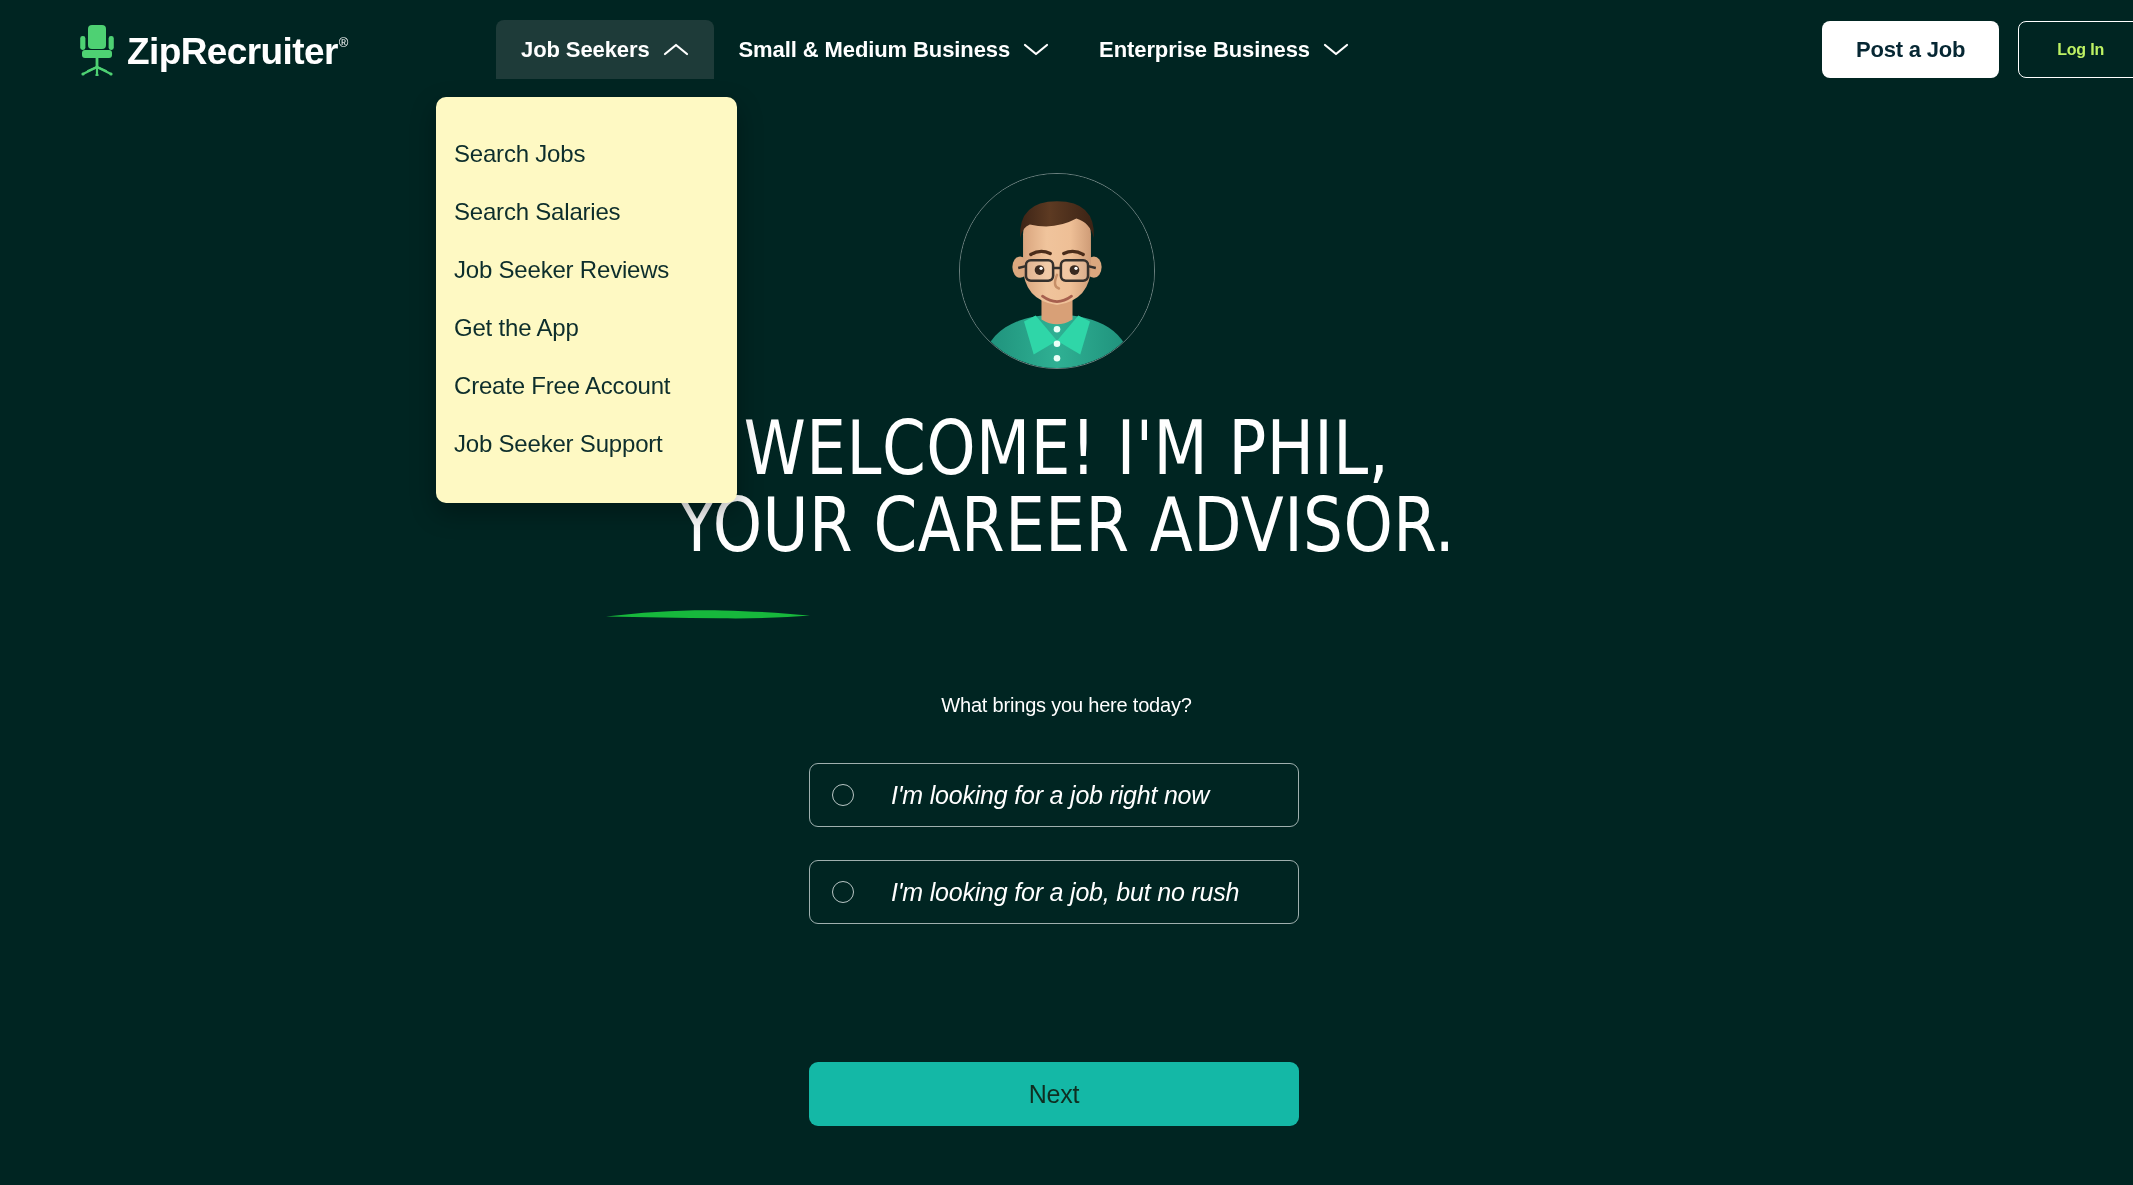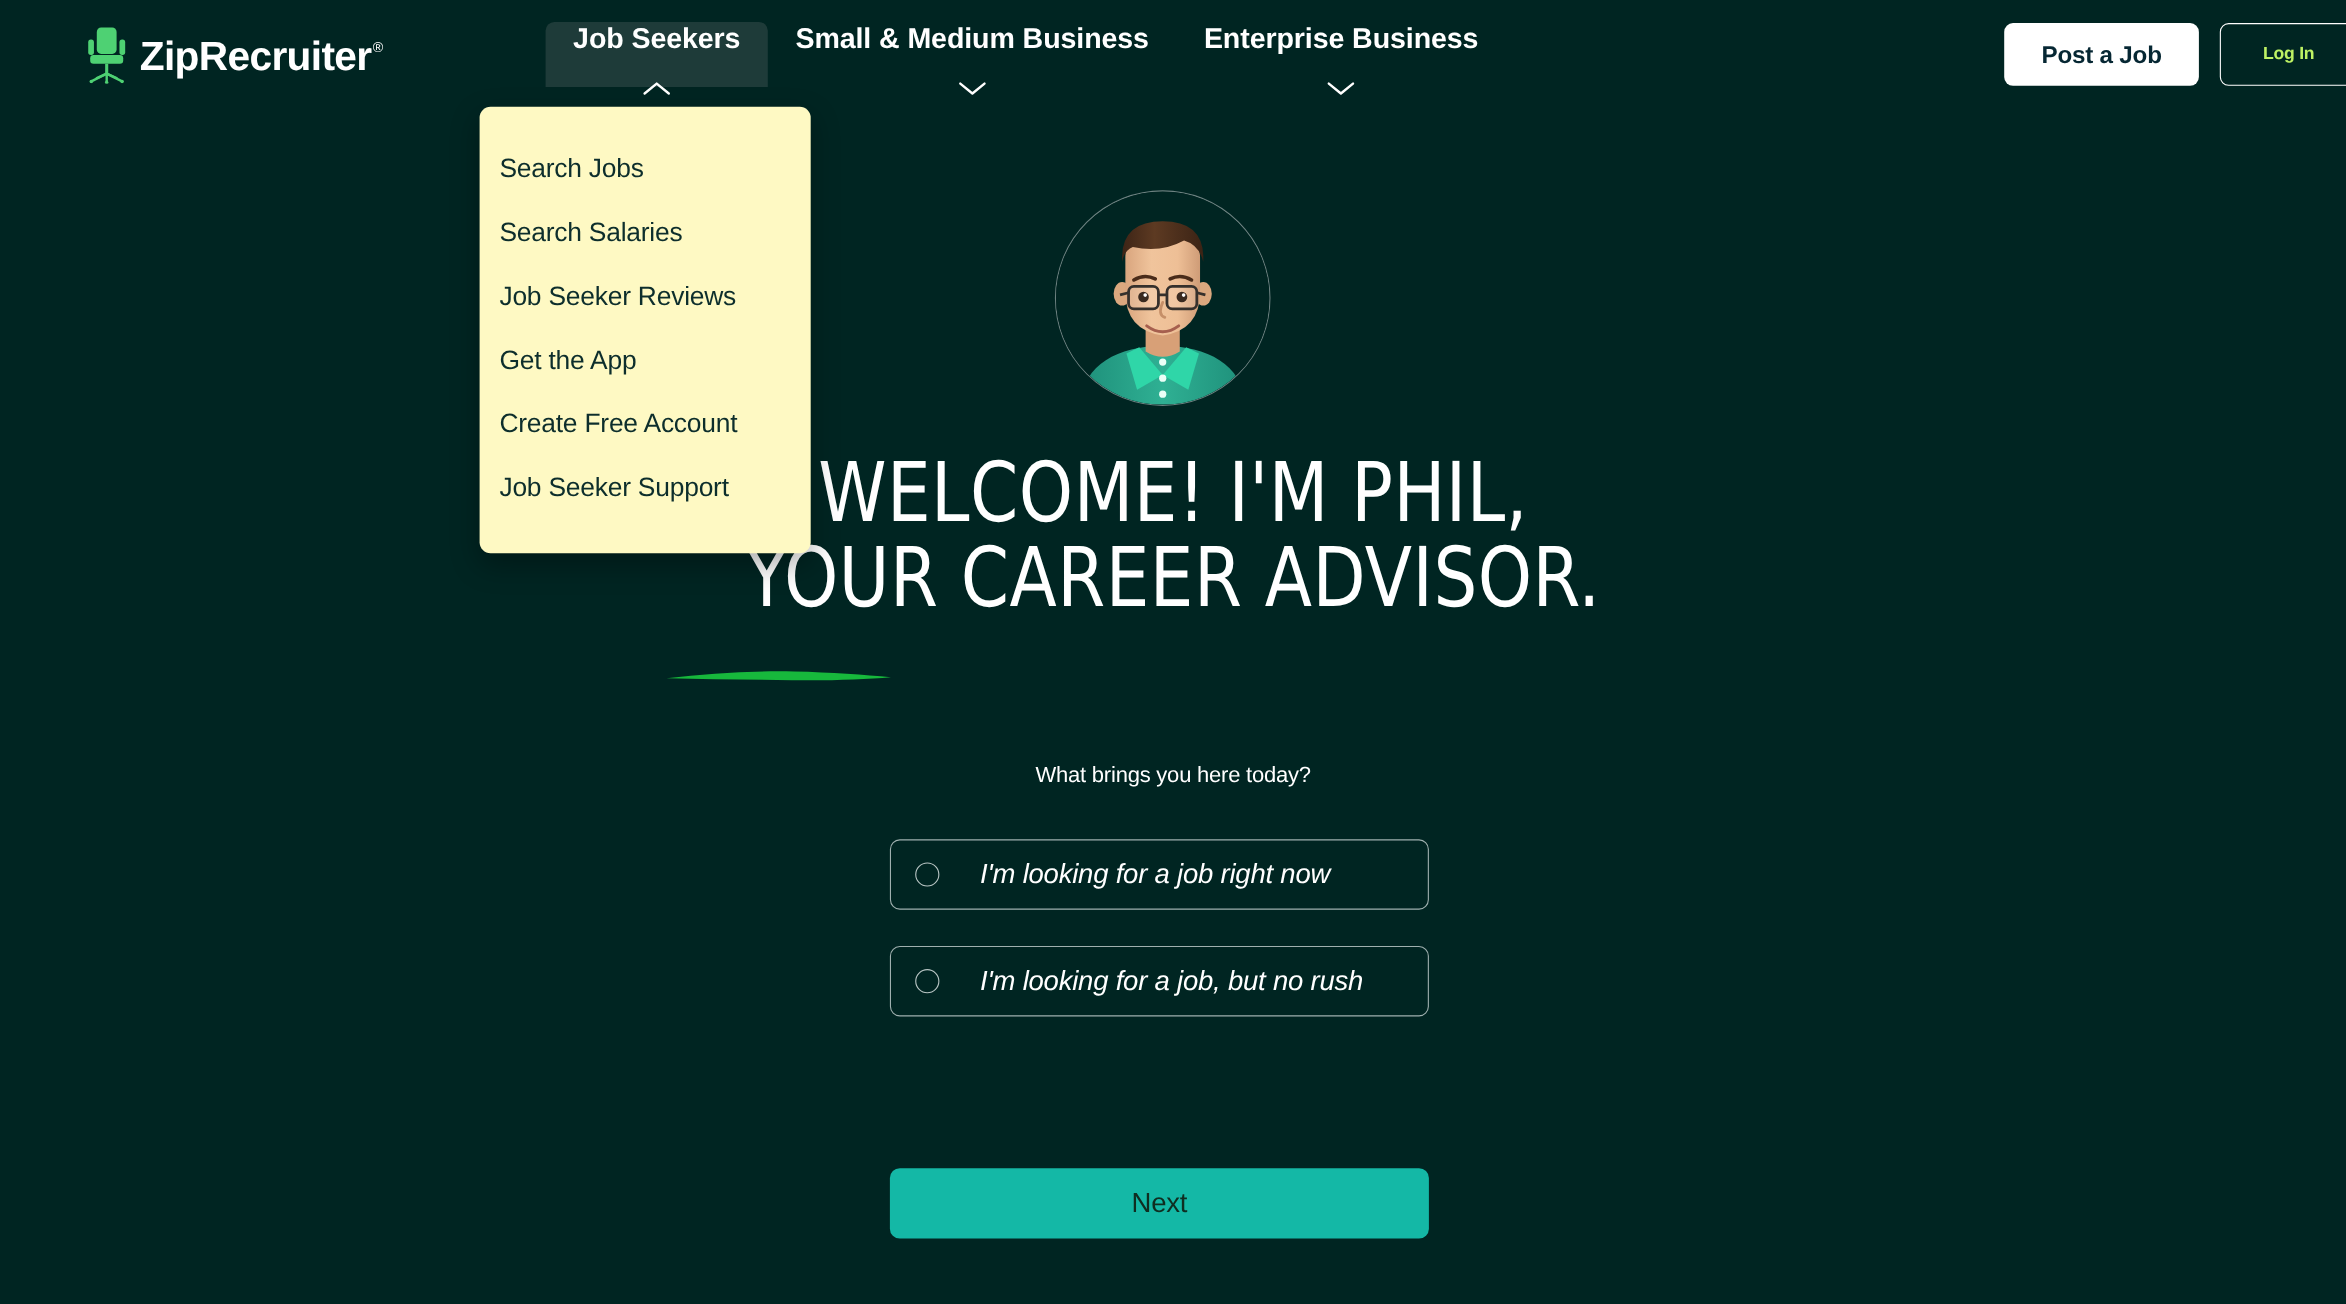--- a/index.html
+++ b/index.html
@@ -64,29 +64,28 @@
     top: 20px;
     display: flex;
     align-items: flex-start;
     height: 60px;
   }
   .nav-item {
     display: flex;
     align-items: center;
     gap: 13px;
     color: #ffffff;
-    font-size: 26px;
+    font-size: 22px;
     font-weight: bold;
     height: 59px;
     padding: 0 25px;
     cursor: pointer;
     white-space: nowrap;
     border-radius: 8px 8px 0 0;
     letter-spacing: -0.1px;
-    flex-direction: column;
   }
   .nav-item.active {
     background: #1e3b39;
   }
   .chev { display: block; }
 
   .header-actions {
     position: absolute;
     right: 34px;
     top: 21px;

